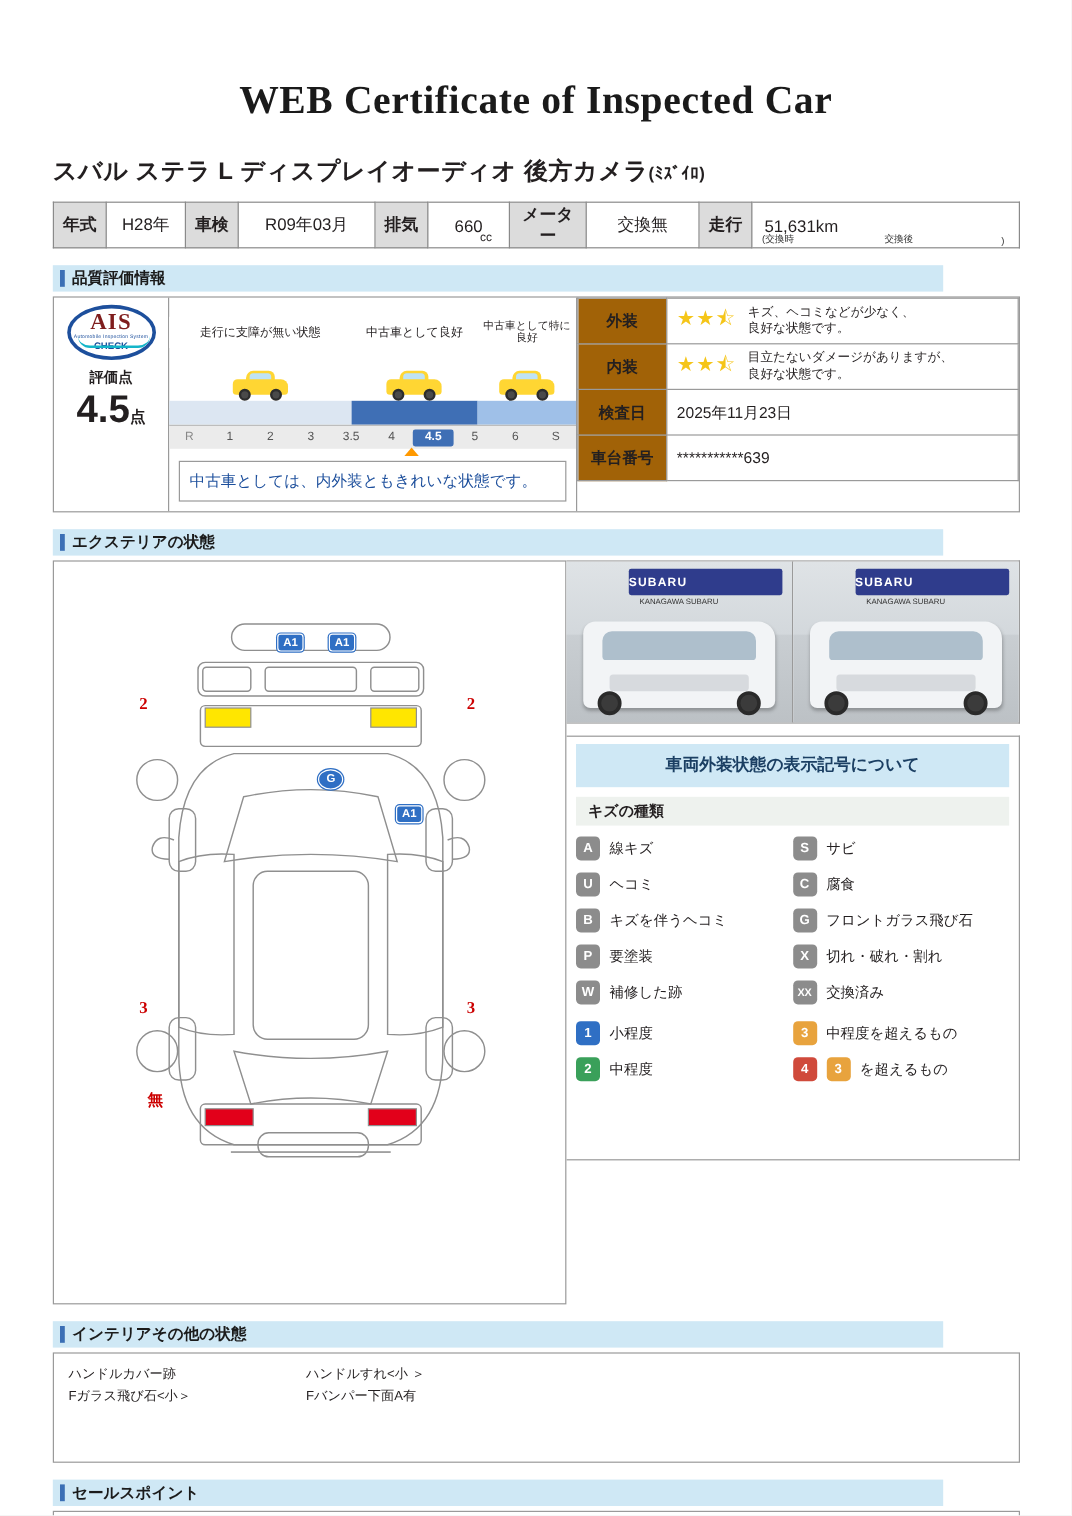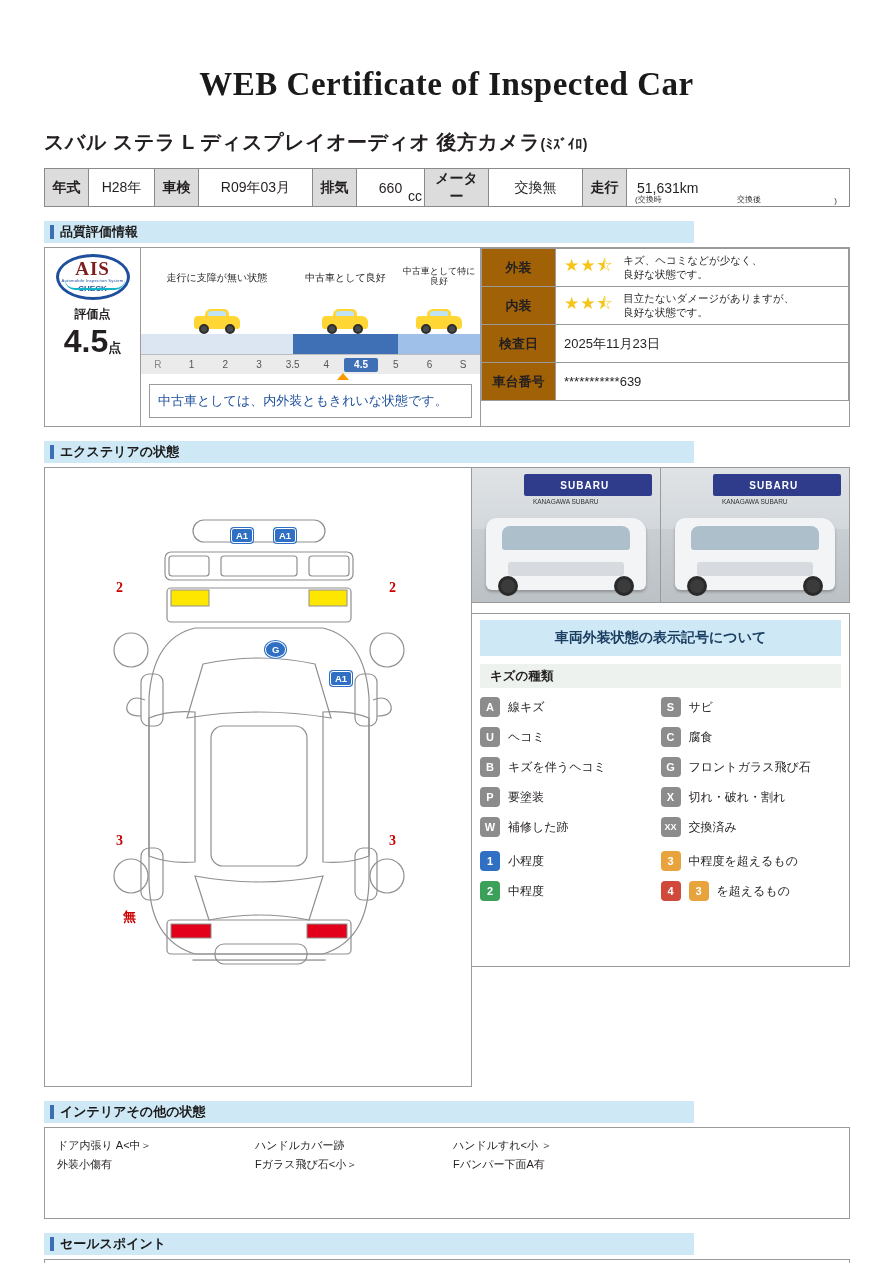--- a/index.html
+++ b/index.html
@@ -59,31 +59,31 @@
   .spec-bar td.lbl {
     background: #dcdcdc;
     text-align: center;
     font-weight: bold;
     font-size: 14px;
     width: 44px;
   }
   .spec-bar td.lbl.w3 { width: 64px; }
   .spec-bar td.val { text-align: center; }
   .cc-cell { position: relative; text-align: center; }
-  .cc-cell .cc { position:absolute; right: 2px; bottom: 2px; font-size: 14px; }
+  .cc-cell .cc { position:absolute; right: 14px; bottom: 2px; font-size: 10px; }
   .odo-cell { position: relative; padding-left: 10px !important; }
   .odo-cell .km { font-size: 14px; }
   .odo-cell .sub { position:absolute; left: 8px; bottom: 1px; font-size: 8px; color:#333; }
   .odo-cell .sub2 { position:absolute; left: 110px; bottom: 1px; font-size: 8px; color:#333; }
   .odo-cell .sub3 { position:absolute; right: 12px; bottom: 1px; font-size: 8px; color:#333; }
 
   
   .sec-head {
     margin: 14px 0 0 24px;
-    width: 650px;
+    width: 742px;
     height: 22px;
     background: #cfe8f5;
     font-size: 13px;
     font-weight: bold;
     color: #1b1b1b;
     display: flex;
     align-items: center;
     padding-left: 6px;
   }
   .sec-head .bar {
@@ -256,21 +256,21 @@
   .photo {
     width: 50%; height: 100%;
     position: relative; overflow:hidden;
     background: linear-gradient(#dfe3e6 0%, #d3d8dc 45%, #c9ced2 46%, #bcc1c5 100%);
     border-right: 1px solid #9a9a9a;
   }
   .photo:last-child { border-right:none; }
   .photo .banner {
     position:absolute; top:6px; left:8px; right:8px; height:22px;
     background:#2f3c8c; color:#fff; font-size:9px;
-    display:flex; align-items:center; justify-content:center; letter-spacing:1px;
+    display:flex; align-items:center; letter-spacing:1px;
     border-radius:2px;
     margin-left:44px;
   }
   .photo .banner .logo { font-weight:bold; margin-right:6px; font-size:10px; }
   .photo .sub { position:absolute; top:30px; left:0; right:0; text-align:center; font-size:6.5px; color:#333; }
   .car-photo {
     position:absolute; bottom: 12px; left: 14px; right: 14px; height: 72px;
     background: #f2f4f6;
     border-radius: 10px 14px 6px 6px;
     box-shadow: 0 2px 3px rgba(0,0,0,.25);
@@ -665,24 +665,20 @@
       </div>
     </div>
   </div>
 
   <div class="sec-head">
     <span class="bar"></span>
     <span>インテリアその他の状態</span>
   </div>
   <div class="interior">
     <div class="int-col">
-      <div>ドア内張り A&lt;中＞</div>
-      <div>外装小傷有</div>
-    </div>
-    <div class="int-col">
       <div>ハンドルカバー跡</div>
       <div>Fガラス飛び石&lt;小＞</div>
     </div>
     <div class="int-col">
       <div>ハンドルすれ&lt;小 ＞</div>
       <div>Fバンパー下面A有</div>
     </div>
   </div>
 
   <div class="sec-head">

